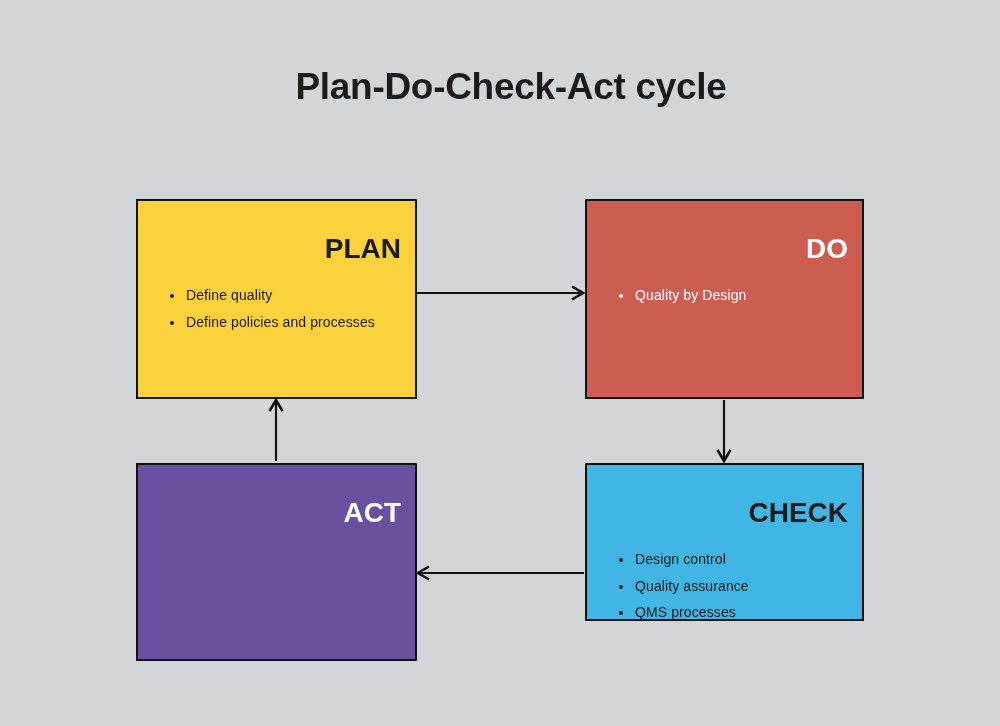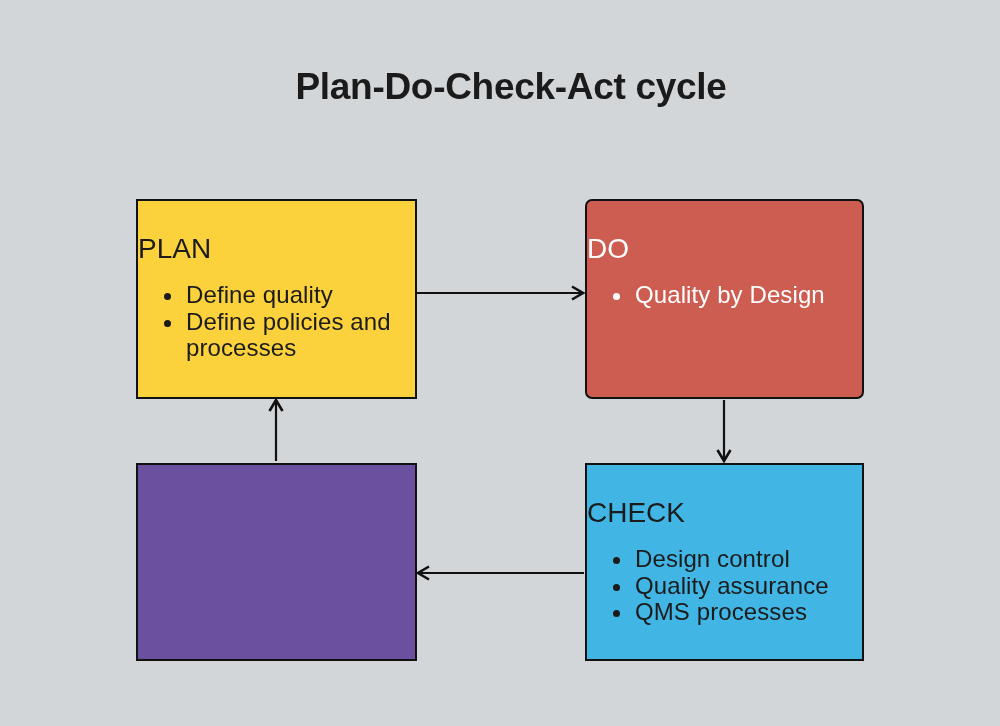--- a/index.html
+++ b/index.html
@@ -25,34 +25,34 @@
     font-weight: 700;
     letter-spacing: -0.3px;
     color: var(--title_text, #1B1B1B);
   }
   .box {
     position: absolute;
     box-sizing: border-box;
     border: 2px solid var(--border, #111111);
   }
   .box-plan  { left: 136px; top: 199px; width: 281px; height: 200px; }
-  .box-do    { left: 585px; top: 199px; width: 279px; height: 200px; border-radius: 7px; }
-  .box-check { left: 585px; top: 463px; width: 279px; height: 198px; }
+  .box-do    { left: 585px; top: 199px; width: 279px; height: 200px; }
+  .box-check { left: 585px; top: 463px; width: 279px; height: 158px; }
   .box-act   { left: 136px; top: 463px; width: 281px; height: 198px; }
   .box-heading {
     margin: 31px 14px 0 0;
-    text-align: left;
+    text-align: right;
     font-size: 28px;
-    font-weight: 400;
+    font-weight: 700;
     line-height: 33px;
   }
   .box-list {
     margin: 17px 0 0 0;
     padding: 0 14px 0 47px;
-    font-size: 24px;
+    font-size: 14px;
     line-height: 26.5px;
     letter-spacing: 0.1px;
   }
   .box-list li {
     padding-left: 1px;
   }
   .arrow-layer {
     position: absolute;
     left: 0;
     top: 0;
@@ -94,20 +94,21 @@
   <div class="box box-check" style="background: rgb(65, 182, 229); color: rgb(27, 27, 27);">
     <h2 class="box-heading">CHECK</h2>
     <ul class="box-list">
         <li>Design control</li>
         <li>Quality assurance</li>
         <li>QMS processes</li>
       </ul>
   </div>
 
   <div class="box box-act" style="background: rgb(106, 80, 158); color: rgb(255, 255, 255);">
+    <h2 class="box-heading">ACT</h2>
   </div>
 
   <svg class="arrow-layer" width="1000" height="726" viewBox="0 0 1000 726">
     <defs>
       <marker id="head" markerUnits="userSpaceOnUse" markerWidth="18" markerHeight="18" viewBox="0 0 18 18" refX="14" refY="9" orient="auto">
         <path class="arrow-head-glyph" d="M3,2.5 L14,9 L3,15.5"></path>
       </marker>
     </defs>
     <path class="arrow-line" d="M417,293 L583,293" marker-end="url(#head)"></path>
     <path class="arrow-line" d="M724,400 L724,461" marker-end="url(#head)"></path>

